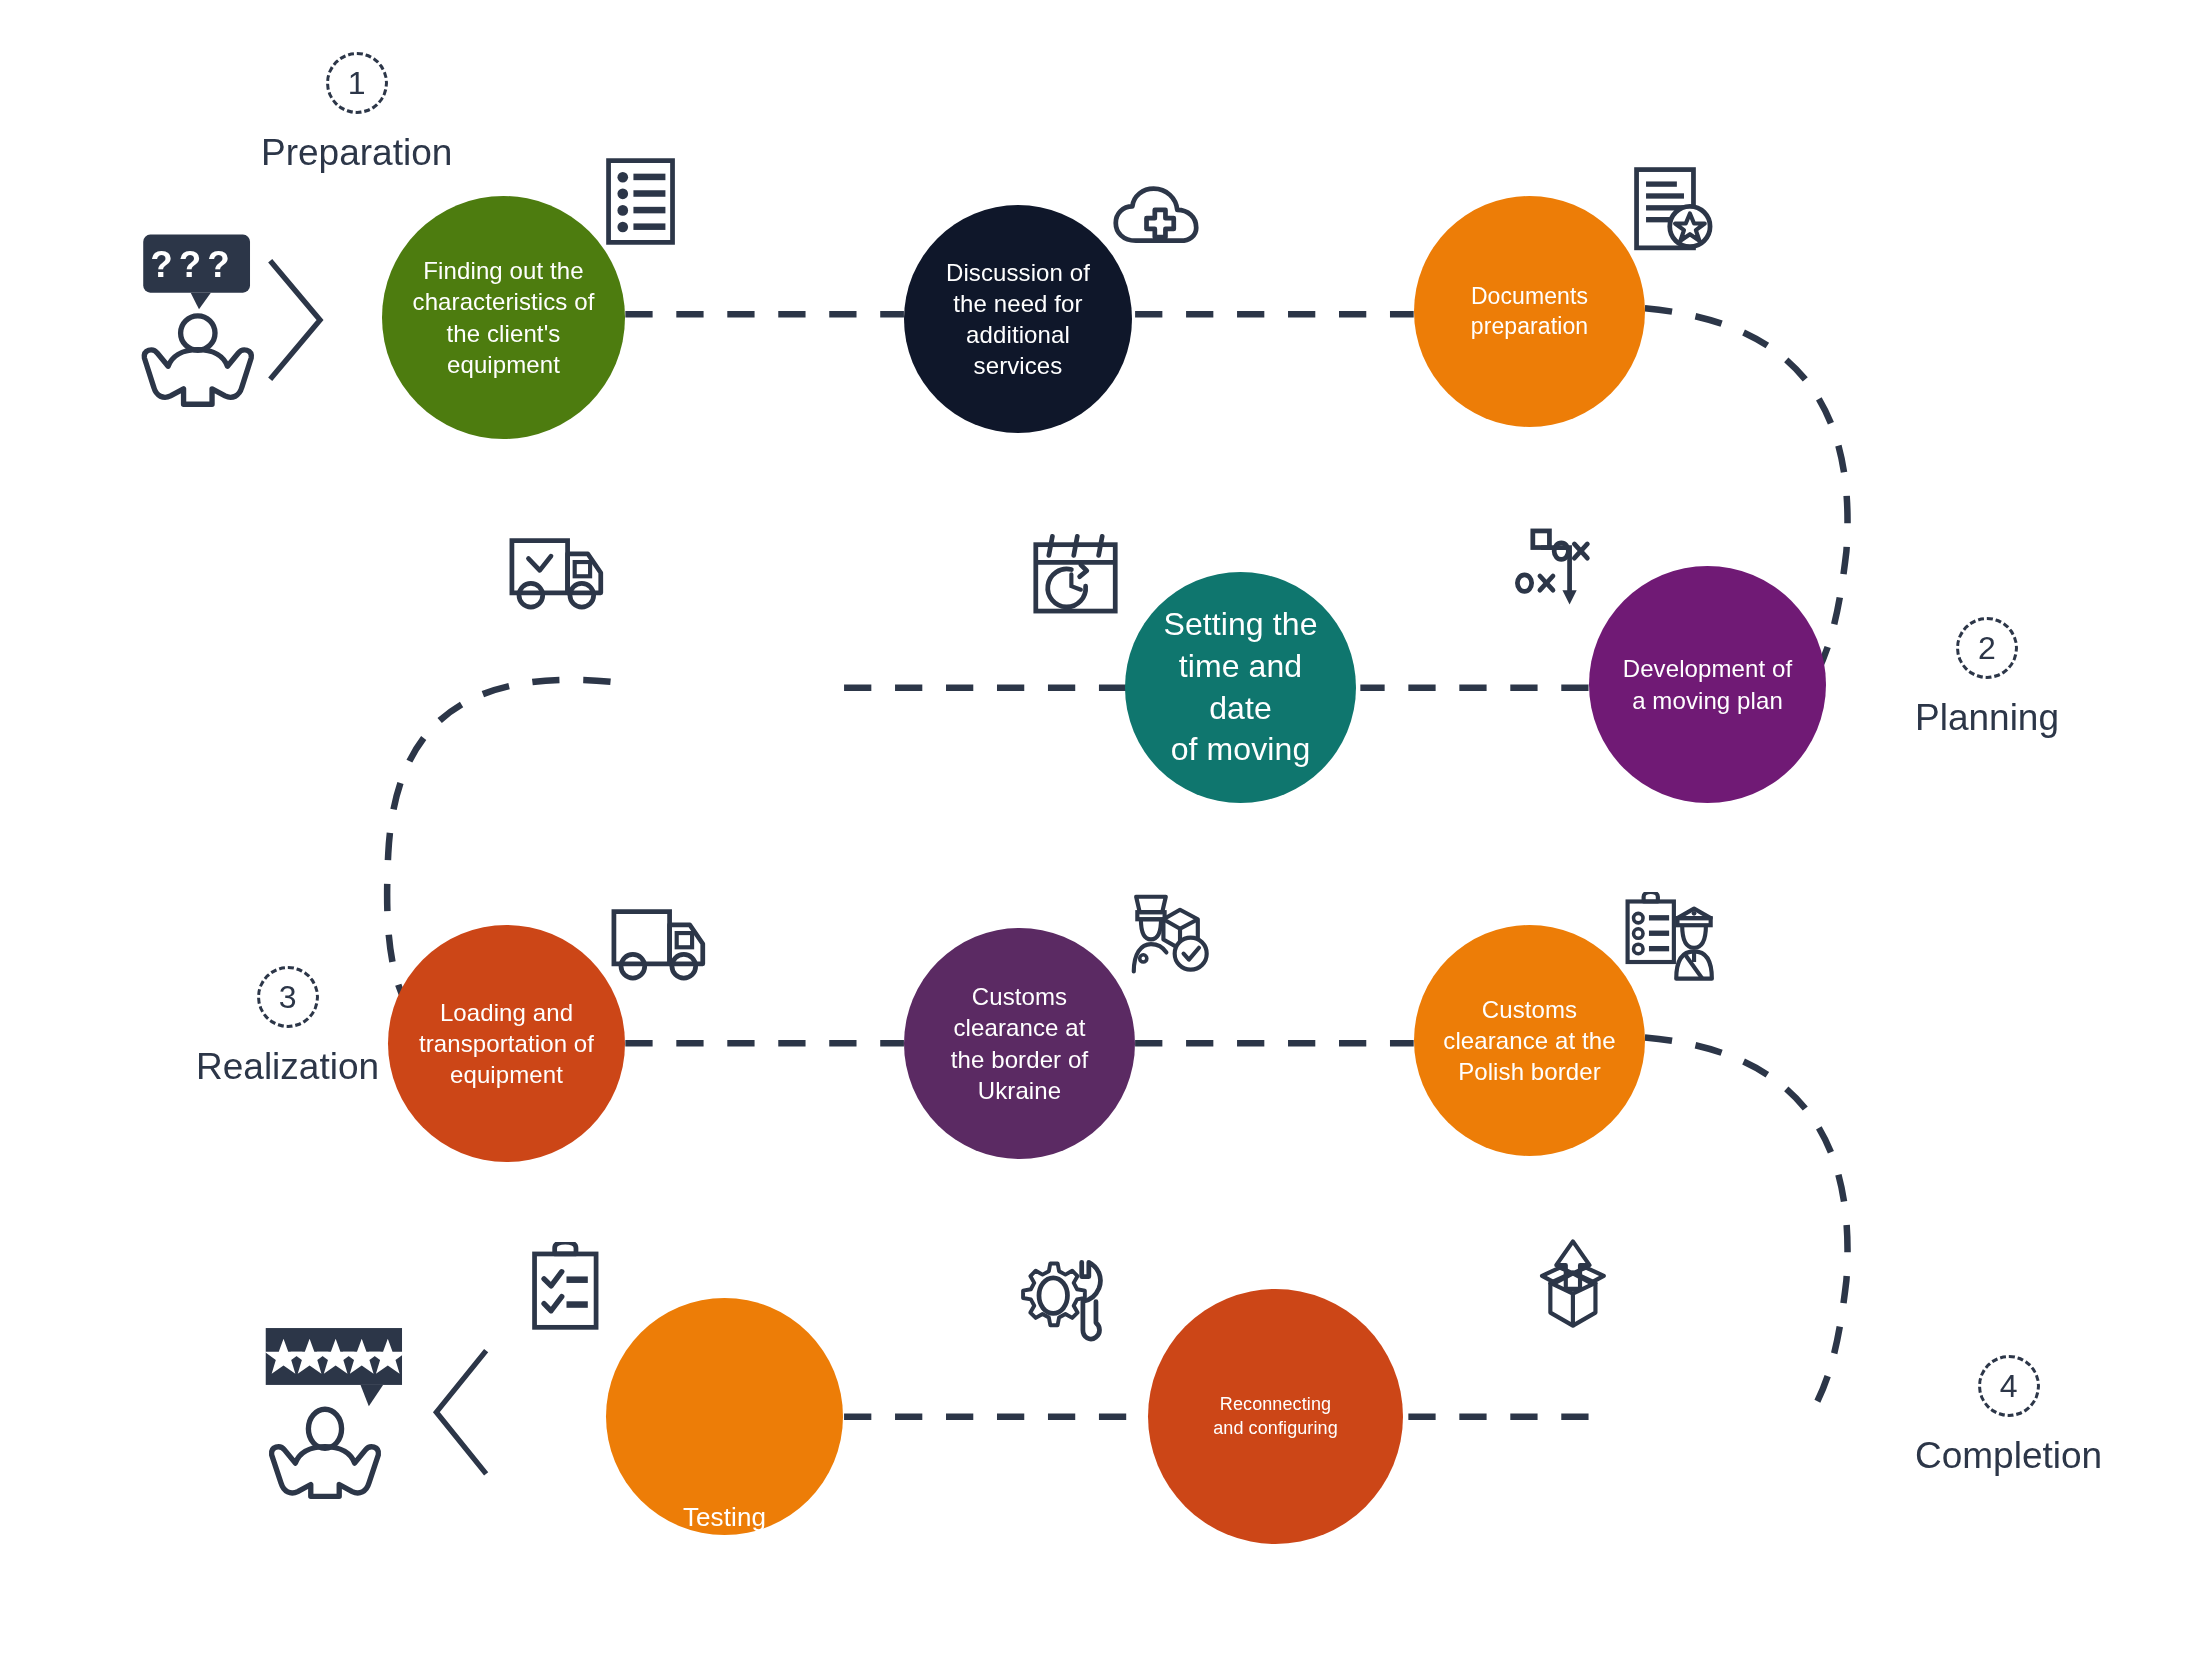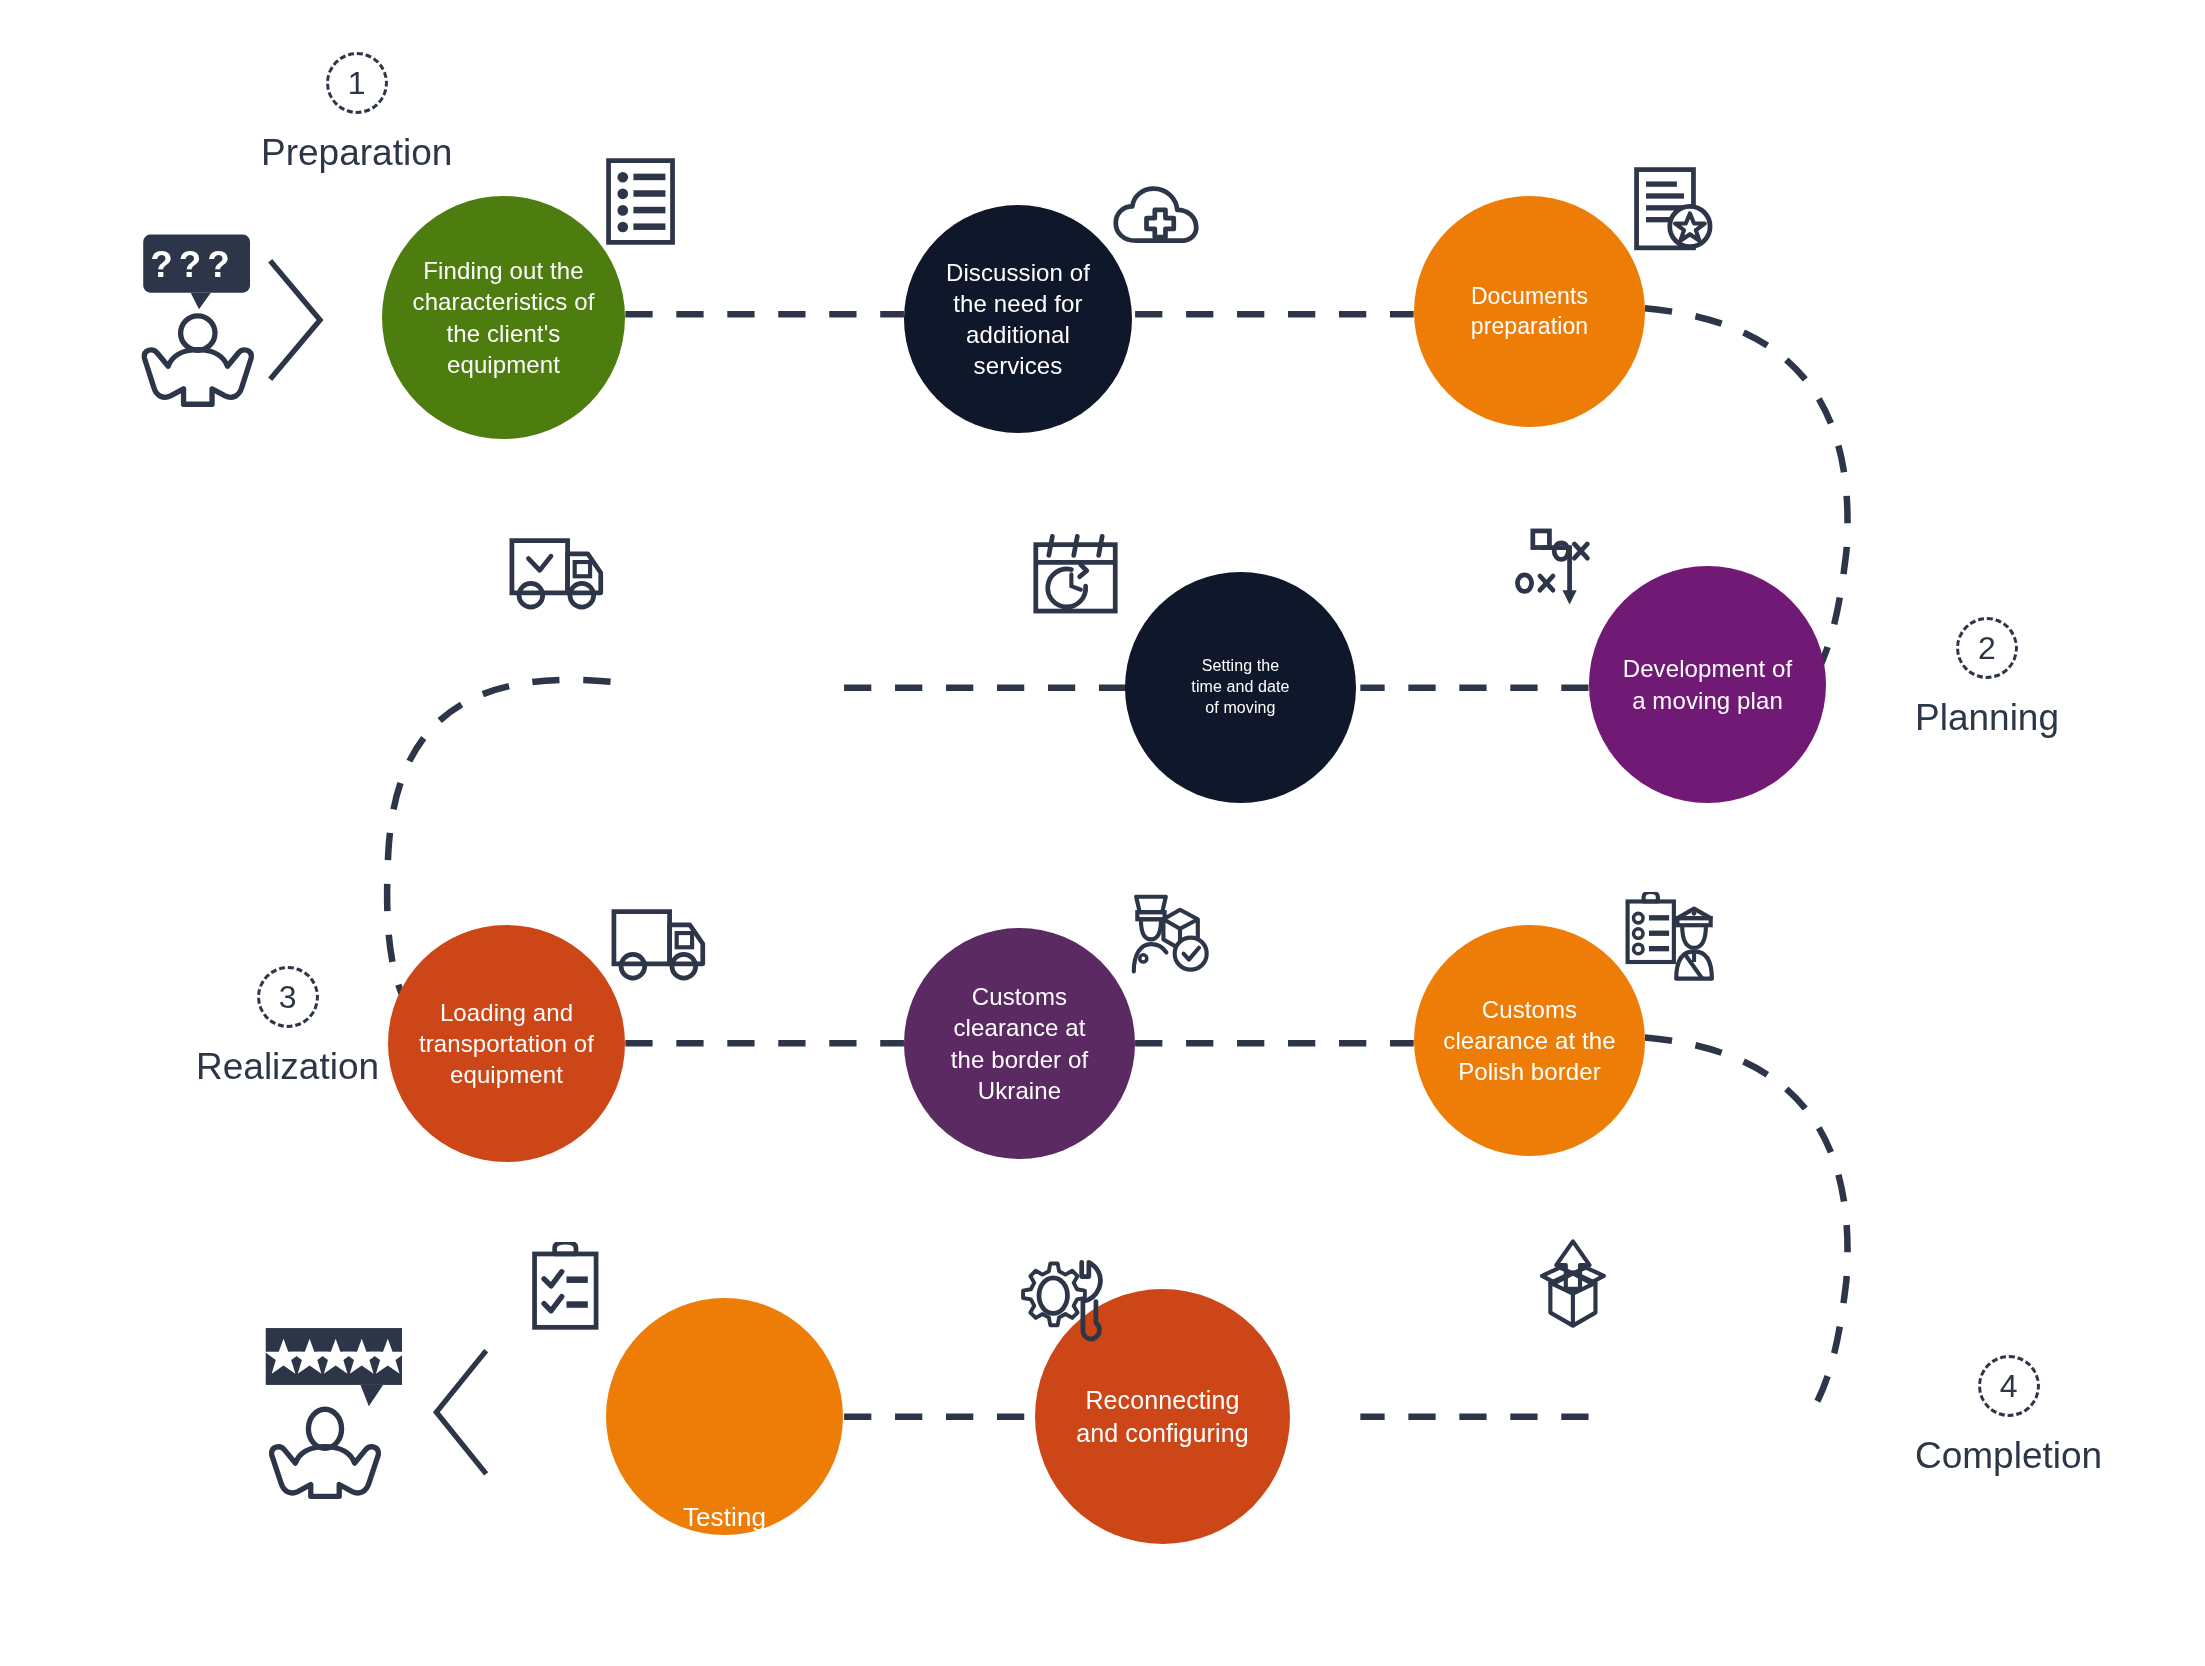--- a/index.html
+++ b/index.html
@@ -206,21 +206,21 @@
     <svg viewBox="0 0 175 130" xmlns="http://www.w3.org/2000/svg">
       <path d="M 8 8 L 102 8 L 102 96 L 8 96 Z" fill="none" stroke="#2C3648" stroke-width="8"></path>
       <path d="M 102 30 L 136 30 L 158 62 L 158 96 L 102 96 Z" fill="none" stroke="#2C3648" stroke-width="8" stroke-linejoin="round"></path>
       <rect x="114" y="44" width="26" height="24" fill="none" stroke="#2C3648" stroke-width="7"></rect>
       <polyline points="36,38 55,58 74,34" fill="none" stroke="#2C3648" stroke-width="8" stroke-linecap="round" stroke-linejoin="round"></polyline>
       <circle cx="40" cy="100" r="20" fill="none" stroke="#2C3648" stroke-width="8"></circle>
       <circle cx="126" cy="100" r="20" fill="none" stroke="#2C3648" stroke-width="8"></circle>
     </svg>
   </div>
 
-  <div class="node" style="left:1125px; top:572px; width:231px; height:231px; background:#0f172a; font-size:16px;">
+  <div class="node" style="left:1125px; top:572px; width:231px; height:231px; background:#0f766e; font-size:32px;">
     <span class="node-label">Setting the
 time and date
 of moving</span>
   </div>
   <div class="icon" style="left:1031px; top:534px; width:92px; height:83px;">
     <svg viewBox="0 0 155 140" xmlns="http://www.w3.org/2000/svg">
       <rect x="8" y="18" width="134" height="112" fill="none" stroke="#2C3648" stroke-width="8"></rect>
       <line x1="8" y1="48" x2="142" y2="48" stroke="#2C3648" stroke-width="8"></line>
       <g stroke="#2C3648" stroke-width="8" stroke-linecap="round">
         <line x1="36" y1="4" x2="30" y2="36"></line>
@@ -338,21 +338,21 @@
     <svg viewBox="0 0 120 150" xmlns="http://www.w3.org/2000/svg">
       <rect x="6" y="20" width="104" height="124" fill="none" stroke="#2C3648" stroke-width="8"></rect>
       <path d="M 40 20 L 40 10 C 40 3 48 0 58 0 C 68 0 76 3 76 10 L 76 20 Z" fill="none" stroke="#2C3648" stroke-width="8" stroke-linejoin="round"></path>
       <polyline points="22,62 34,74 52,50" fill="none" stroke="#2C3648" stroke-width="9" stroke-linecap="round" stroke-linejoin="round"></polyline>
       <rect x="60" y="58" width="36" height="11" fill="#2C3648"></rect>
       <polyline points="22,104 34,116 52,92" fill="none" stroke="#2C3648" stroke-width="9" stroke-linecap="round" stroke-linejoin="round"></polyline>
       <rect x="60" y="100" width="36" height="11" fill="#2C3648"></rect>
     </svg>
   </div>
 
-  <div class="node" style="left:1035px; top:1289px; width:255px; height:255px; background:#CC4617; font-size:25px;">
+  <div class="node" style="left:1148px; top:1289px; width:255px; height:255px; background:#CC4617; font-size:18px;">
     <span class="node-label">Reconnecting
 and configuring</span>
   </div>
   <div class="icon" style="left:1020px; top:1254px; width:89px; height:95px;">
     <svg viewBox="0 0 150 160" xmlns="http://www.w3.org/2000/svg">
       <path d="M 55 12 L 70 12 L 73 28 L 86 35 L 100 27 L 111 38 L 103 52 L 110 65 L 126 68 L 126 83 L 110 86 L 103 99 L 111 113 L 100 124 L 86 116 L 73 123 L 70 139 L 55 139 L 52 123 L 39 116 L 25 124 L 14 113 L 22 99 L 15 86 L -1 83 L -1 68 L 15 65 L 22 52 L 14 38 L 25 27 L 39 35 L 52 28 Z" fill="none" stroke="#2C3648" stroke-width="8" stroke-linejoin="round" transform="translate(6,6) scale(0.82)"></path>
       <ellipse cx="56" cy="70" rx="24" ry="30" fill="none" stroke="#2C3648" stroke-width="8"></ellipse>
       <path d="M 104 14 L 104 38 L 116 38 L 116 14 C 132 22 140 40 133 58 C 128 70 118 78 106 80 L 106 128 C 106 140 118 148 128 140 C 136 134 136 122 128 116 L 128 80" fill="none" stroke="#2C3648" stroke-width="8" stroke-linejoin="round" stroke-linecap="round"></path>
     </svg>
   </div>

